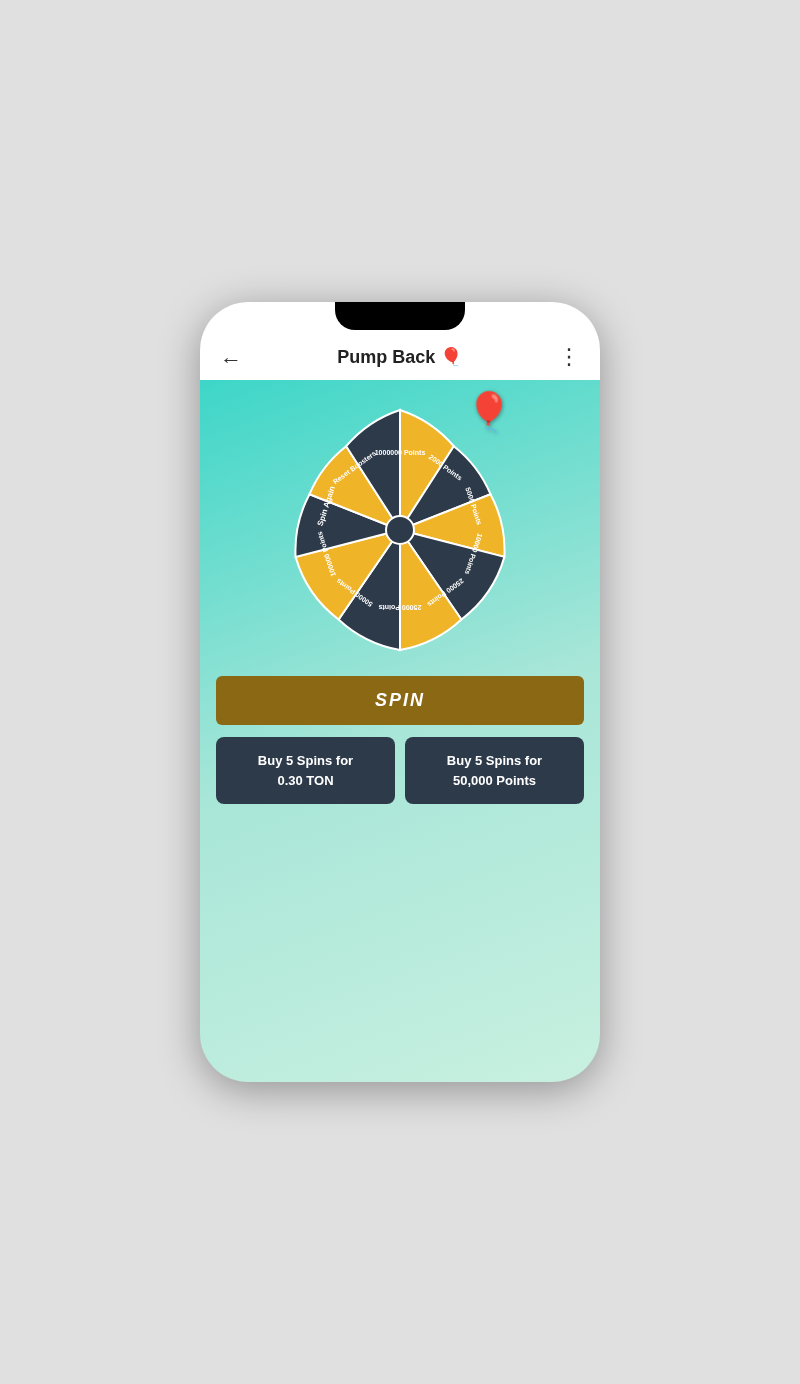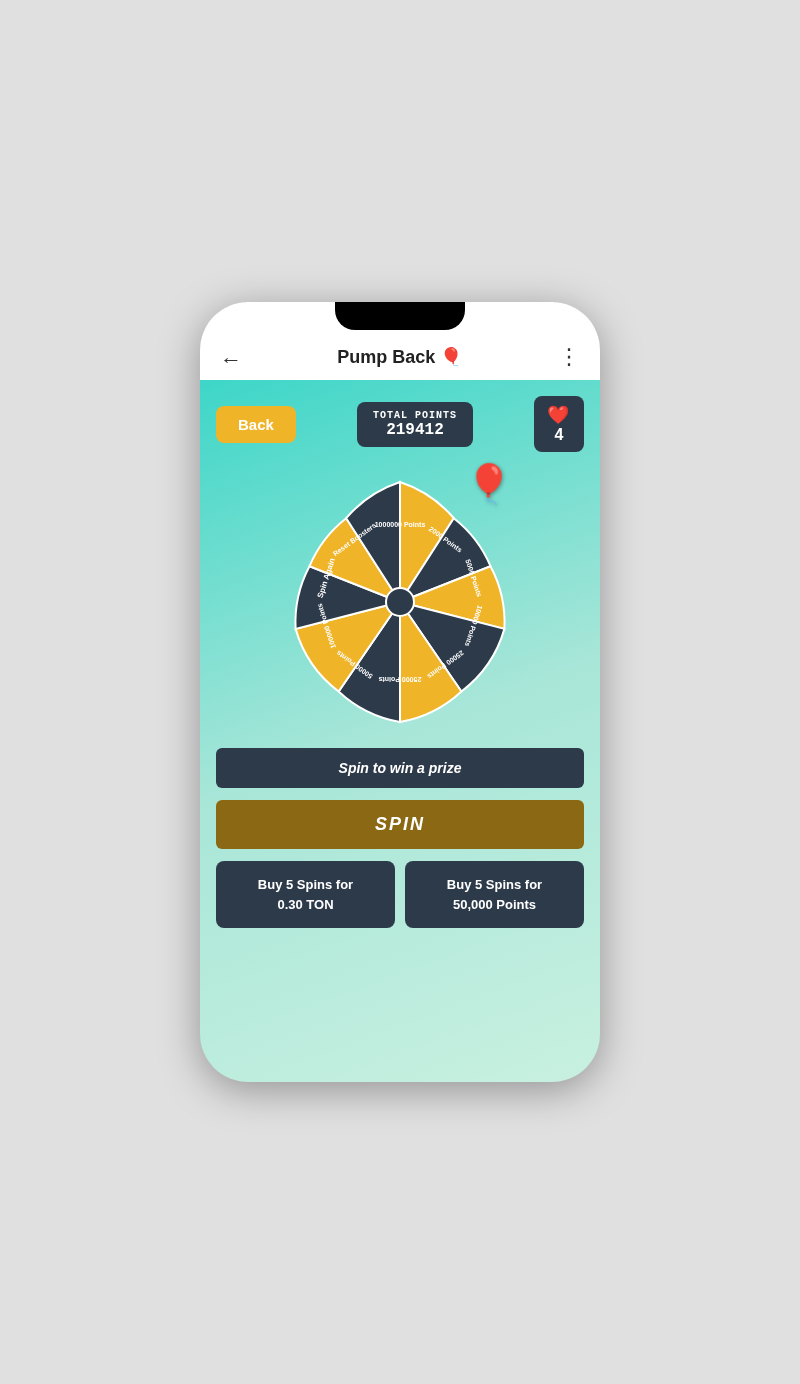--- a/index.html
+++ b/index.html
@@ -213,33 +213,20 @@
   <div style="height:32px; background:#fff; flex-shrink:0;"></div>
 
   <div class="top-nav">
     <span class="nav-back-icon">←</span>
     <span class="nav-title">Pump Back 🎈</span>
     <span class="nav-menu-icon">⋮</span>
   </div>
 
   <div class="game-content">
 
-    <div class="header-row">
-      <button class="back-btn">Back</button>
-
-      <div class="points-badge">
-        <div class="points-label">TOTAL POINTS</div>
-        <div class="points-value">219412</div>
-      </div>
-
-      <div class="hearts-badge">
-        <span class="heart-icon">❤️</span>
-        <span class="heart-count">4</span>
-      </div>
-    </div>
 
     <div class="wheel-container">
       <svg class="wheel-svg" viewBox="0 0 260 260">
 
         <path d="M130,130 L130,10 A120,120 0 0,1 183.8,46.2 Z" fill="#f0b429" stroke="#fff" stroke-width="2"></path>
 
         <path d="M130,130 L183.8,46.2 A120,120 0 0,1 220.5,94.2 Z" fill="#2d3a4a" stroke="#fff" stroke-width="2"></path>
 
         <path d="M130,130 L220.5,94.2 A120,120 0 0,1 234.4,156.9 Z" fill="#f0b429" stroke="#fff" stroke-width="2"></path>
 
@@ -277,21 +264,20 @@
 
         <text x="130" y="130" fill="white" font-size="7" font-weight="bold" font-family="Arial" text-anchor="middle" transform="rotate(252, 130, 130) translate(0, -75)">100000 Points</text>
 
         <circle cx="130" cy="130" r="14" fill="#2d3a4a" stroke="#fff" stroke-width="2"></circle>
       </svg>
 
       
       <div class="wheel-pointer">🎈</div>
     </div>
 
-    <div class="spin-to-win-bar">Spin to win a prize</div>
 
     <button class="spin-btn">SPIN</button>
 
     <div class="buy-row">
       <button class="buy-btn">Buy 5 Spins for<br>0.30 TON</button>
       <button class="buy-btn">Buy 5 Spins for<br>50,000 Points</button>
     </div>
 
   </div>
 </div>

